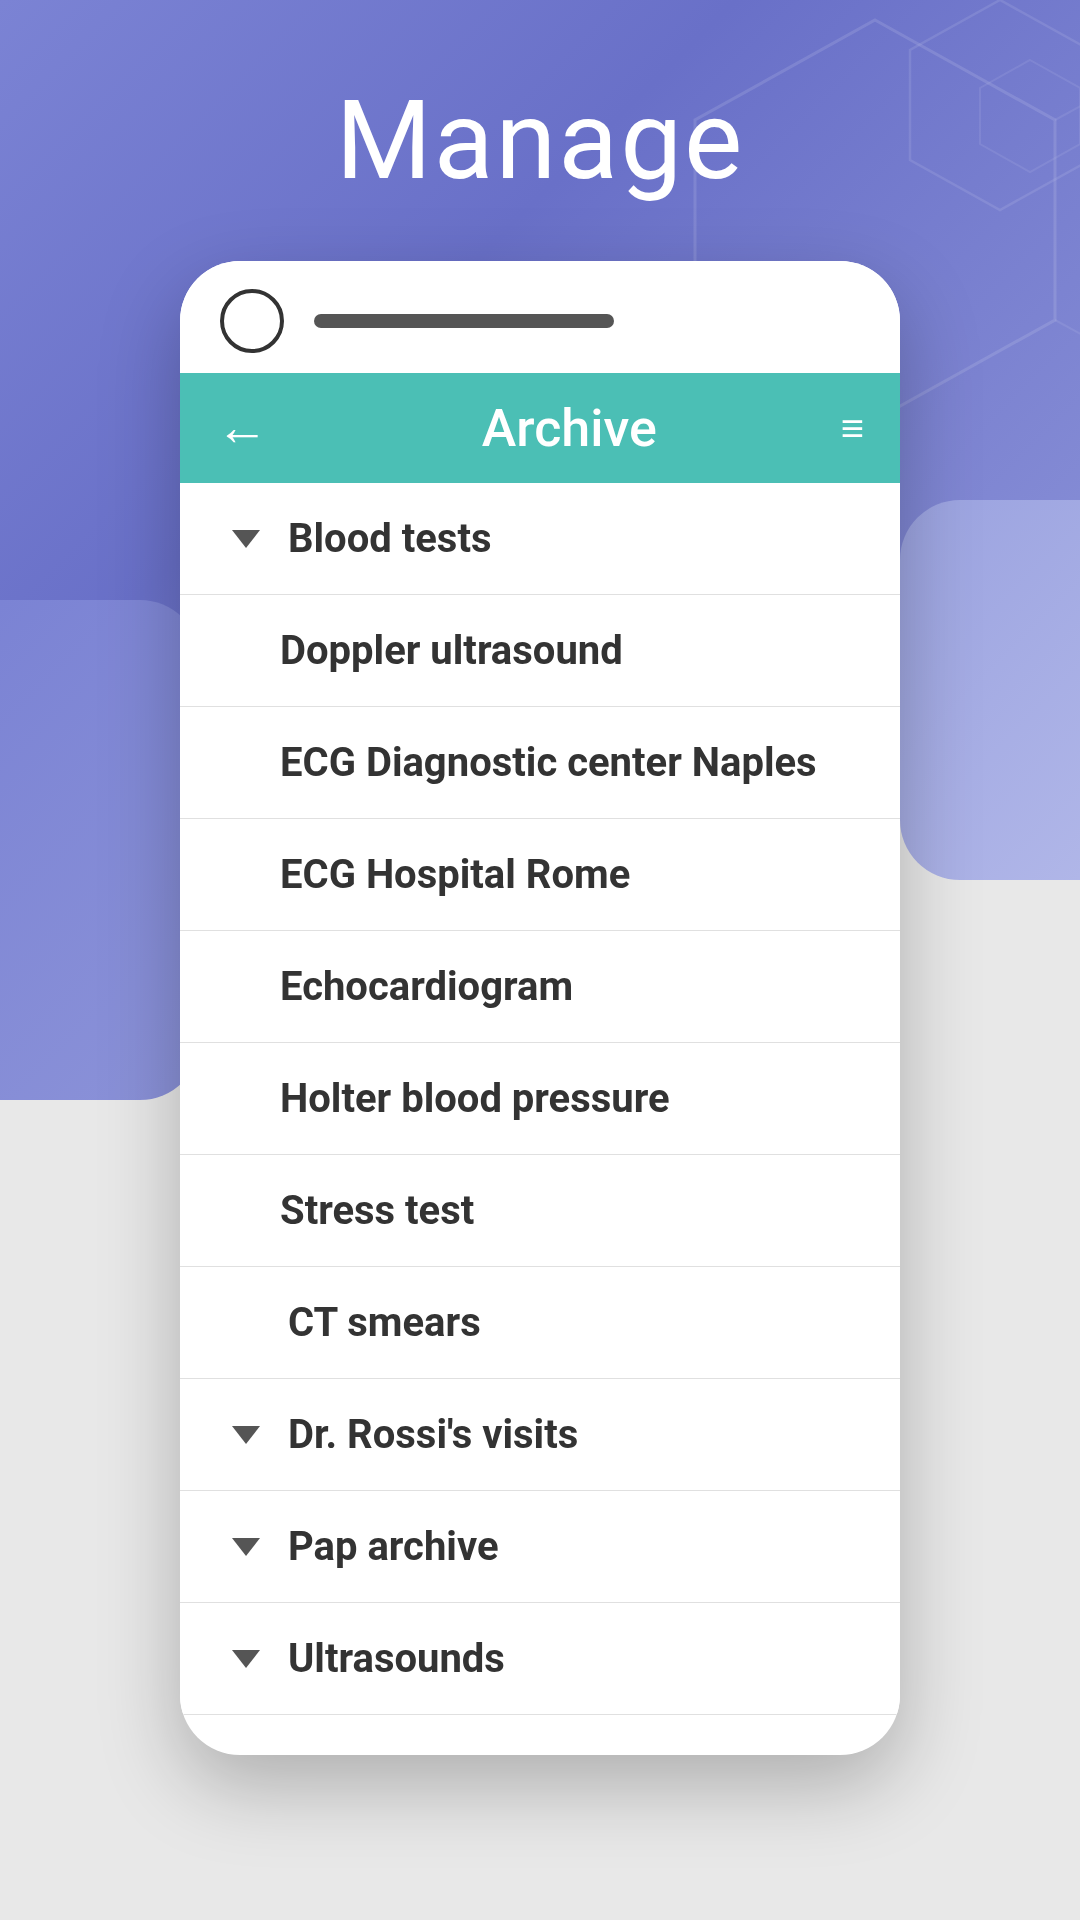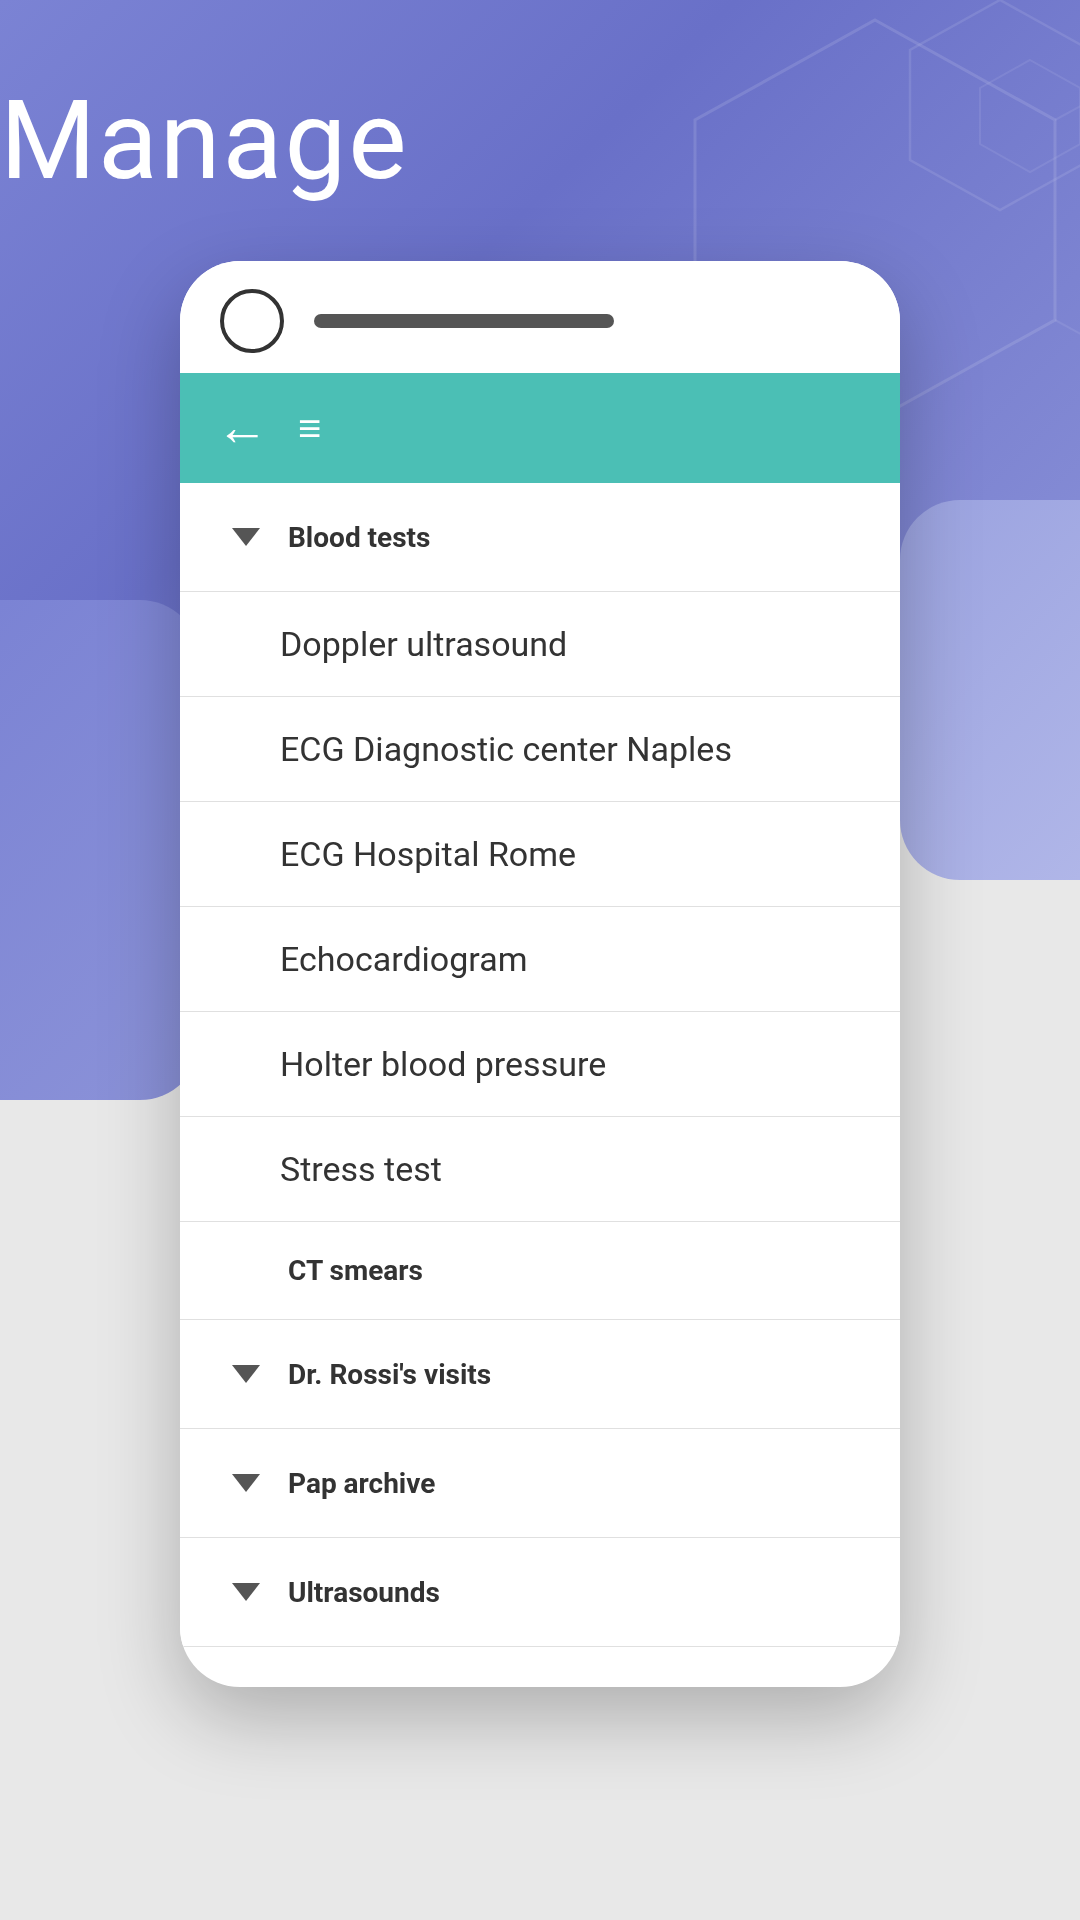--- a/index.html
+++ b/index.html
@@ -21,20 +21,21 @@
       height: 760px;
       background: linear-gradient(135deg, #7b83d4 0%, #6970c8 40%, #8b92d8 100%);
       z-index: 0;
     }
 
     
     .hero-content {
       position: relative;
       z-index: 2;
       padding-top: 80px;
+      text-align: center;
       color: white;
     }
 
     .hero-title {
       font-size: 110px;
       font-weight: 400;
       letter-spacing: 2px;
       line-height: 1.1;
     }
 
@@ -156,28 +157,28 @@
 
     .chevron-up {
       width: 0;
       height: 0;
       border-left: 14px solid transparent;
       border-right: 14px solid transparent;
       border-bottom: 18px solid #555;
     }
 
     .list-item-text {
-      font-size: 34px;
+      font-size: 40px;
       color: #333;
-      font-weight: 400;
+      font-weight: 700;
     }
 
     .list-item-text.bold {
       font-weight: 700;
-      font-size: 28px;
+      font-size: 40px;
     }
 
     
     .side-left-decor {
       position: absolute;
       left: 0;
       top: 600px;
       width: 200px;
       height: 500px;
       background: linear-gradient(135deg, #7b83d4 0%, #8b92d8 100%);
@@ -233,20 +234,21 @@
 <div class="phone-wrapper">
   <div class="phone-frame">
 
     <div class="phone-top-bar">
       <div class="phone-circle-icon"></div>
       <div class="phone-pill"></div>
     </div>
 
     <div class="app-header">
       <span class="back-arrow">←</span>
+      <span class="header-title">Archive</span>
       <span class="filter-icon">≡</span>
     </div>
 
     <div class="list-content">
 
       <div class="list-item">
         <div class="list-item-icon">
           <div class="chevron-down"></div>
         </div>
         <span class="list-item-text bold">Blood tests</span>

